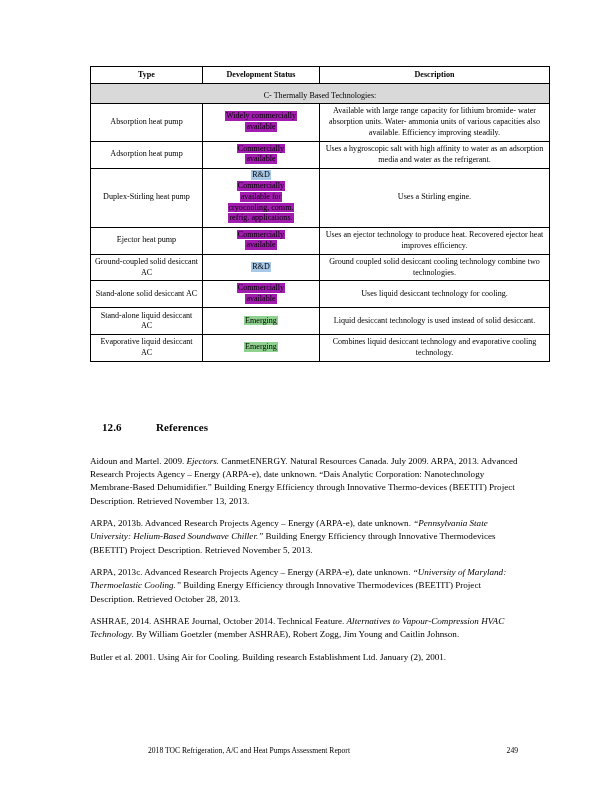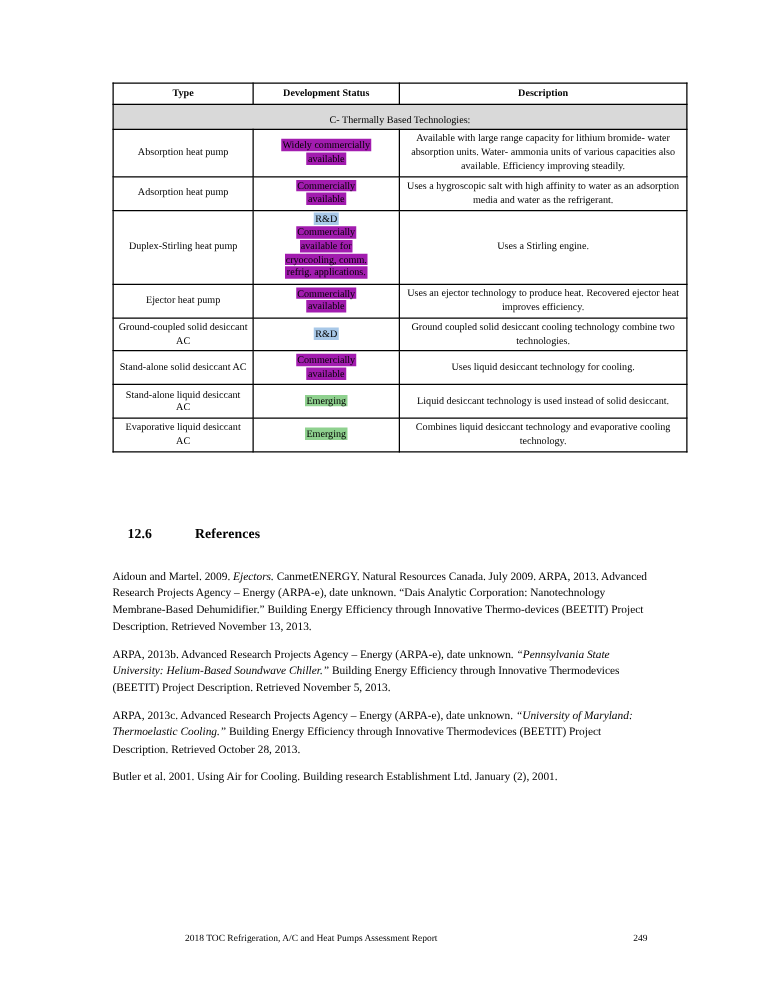--- a/index.html
+++ b/index.html
@@ -221,20 +221,21 @@
   </table>
 
   <div class="sec-heading">
     <span class="num">12.6</span><span>References</span>
   </div>
 
   <div class="refs" id="refs-container">
       <p class="ref-p"><span>Aidoun and Martel. 2009. </span><i>Ejectors.</i><span>  CanmetENERGY. Natural Resources Canada. July 2009. ARPA, 2013. Advanced Research Projects Agency – Energy (ARPA-e), date unknown. “Dais Analytic Corporation: Nanotechnology Membrane-Based Dehumidifier.” Building Energy Efficiency through Innovative Thermo-devices (BEETIT) Project Description. Retrieved November 13, 2013.</span></p>
       <p class="ref-p"><span>ARPA, 2013b. Advanced Research Projects Agency – Energy (ARPA-e), date unknown. </span><i>“Pennsylvania State University: Helium-Based Soundwave Chiller.”</i><span> Building Energy Efficiency through Innovative Thermodevices (BEETIT) Project Description. Retrieved November 5, 2013.</span></p>
       <p class="ref-p"><span>ARPA, 2013c. Advanced Research Projects Agency – Energy (ARPA-e), date unknown. </span><i>“University of Maryland: Thermoelastic Cooling.”</i><span> Building Energy Efficiency through Innovative Thermodevices (BEETIT) Project Description. Retrieved October 28, 2013.</span></p>
+      <p class="ref-p"><span>ASHRAE, 2014. ASHRAE Journal, October 2014. Technical Feature. </span><i>Alternatives to Vapour-Compression HVAC Technology</i><span>. By William Goetzler (member ASHRAE), Robert Zogg, Jim Young and Caitlin Johnson.</span></p>
       <p class="ref-p"><span>Butler et al. 2001. Using Air for Cooling. Building research Establishment Ltd. January (2), 2001.</span></p>
     </div>
 
   <div class="footer">
     <span class="footer-title">2018 TOC Refrigeration, A/C and Heat Pumps Assessment Report</span>
     <span class="footer-page">249</span>
   </div>
 
 </div>
 

